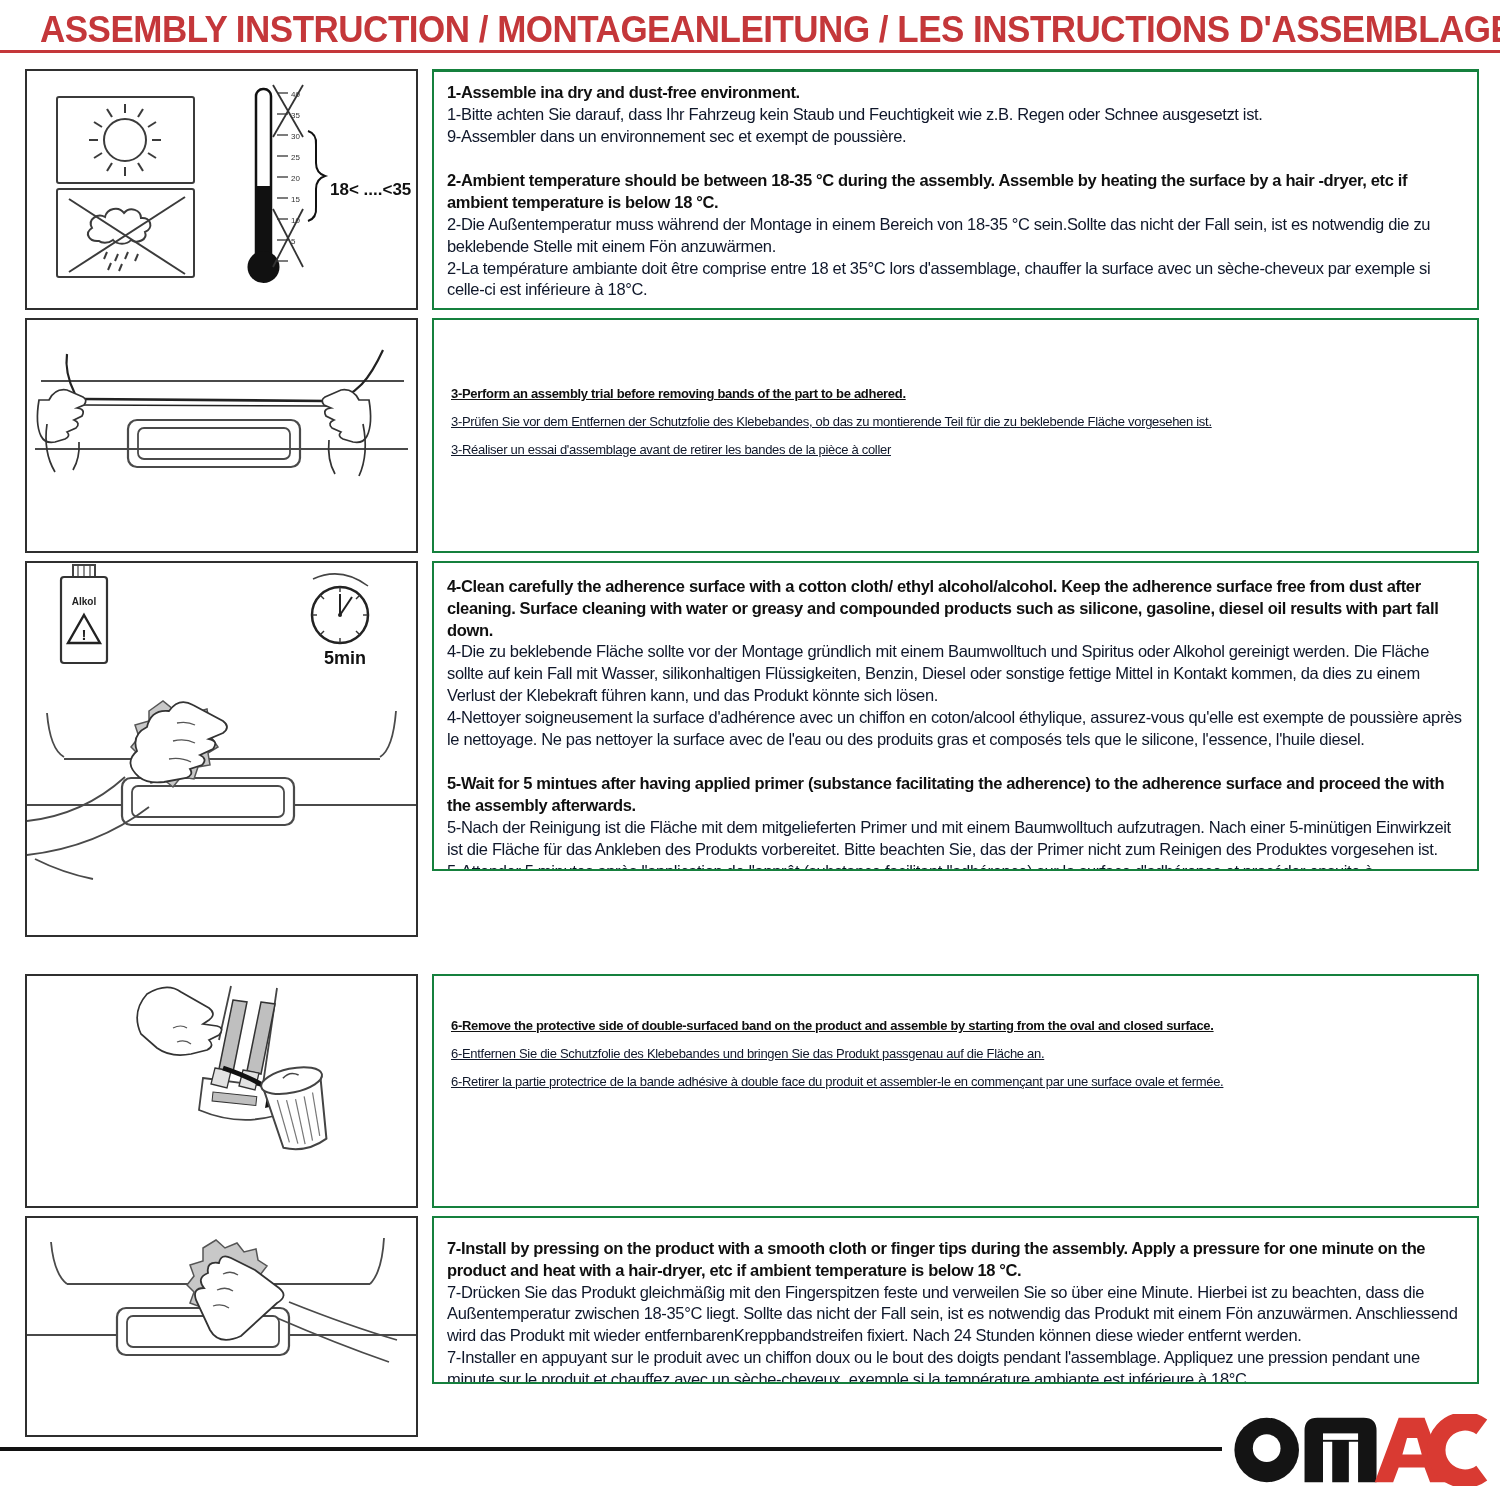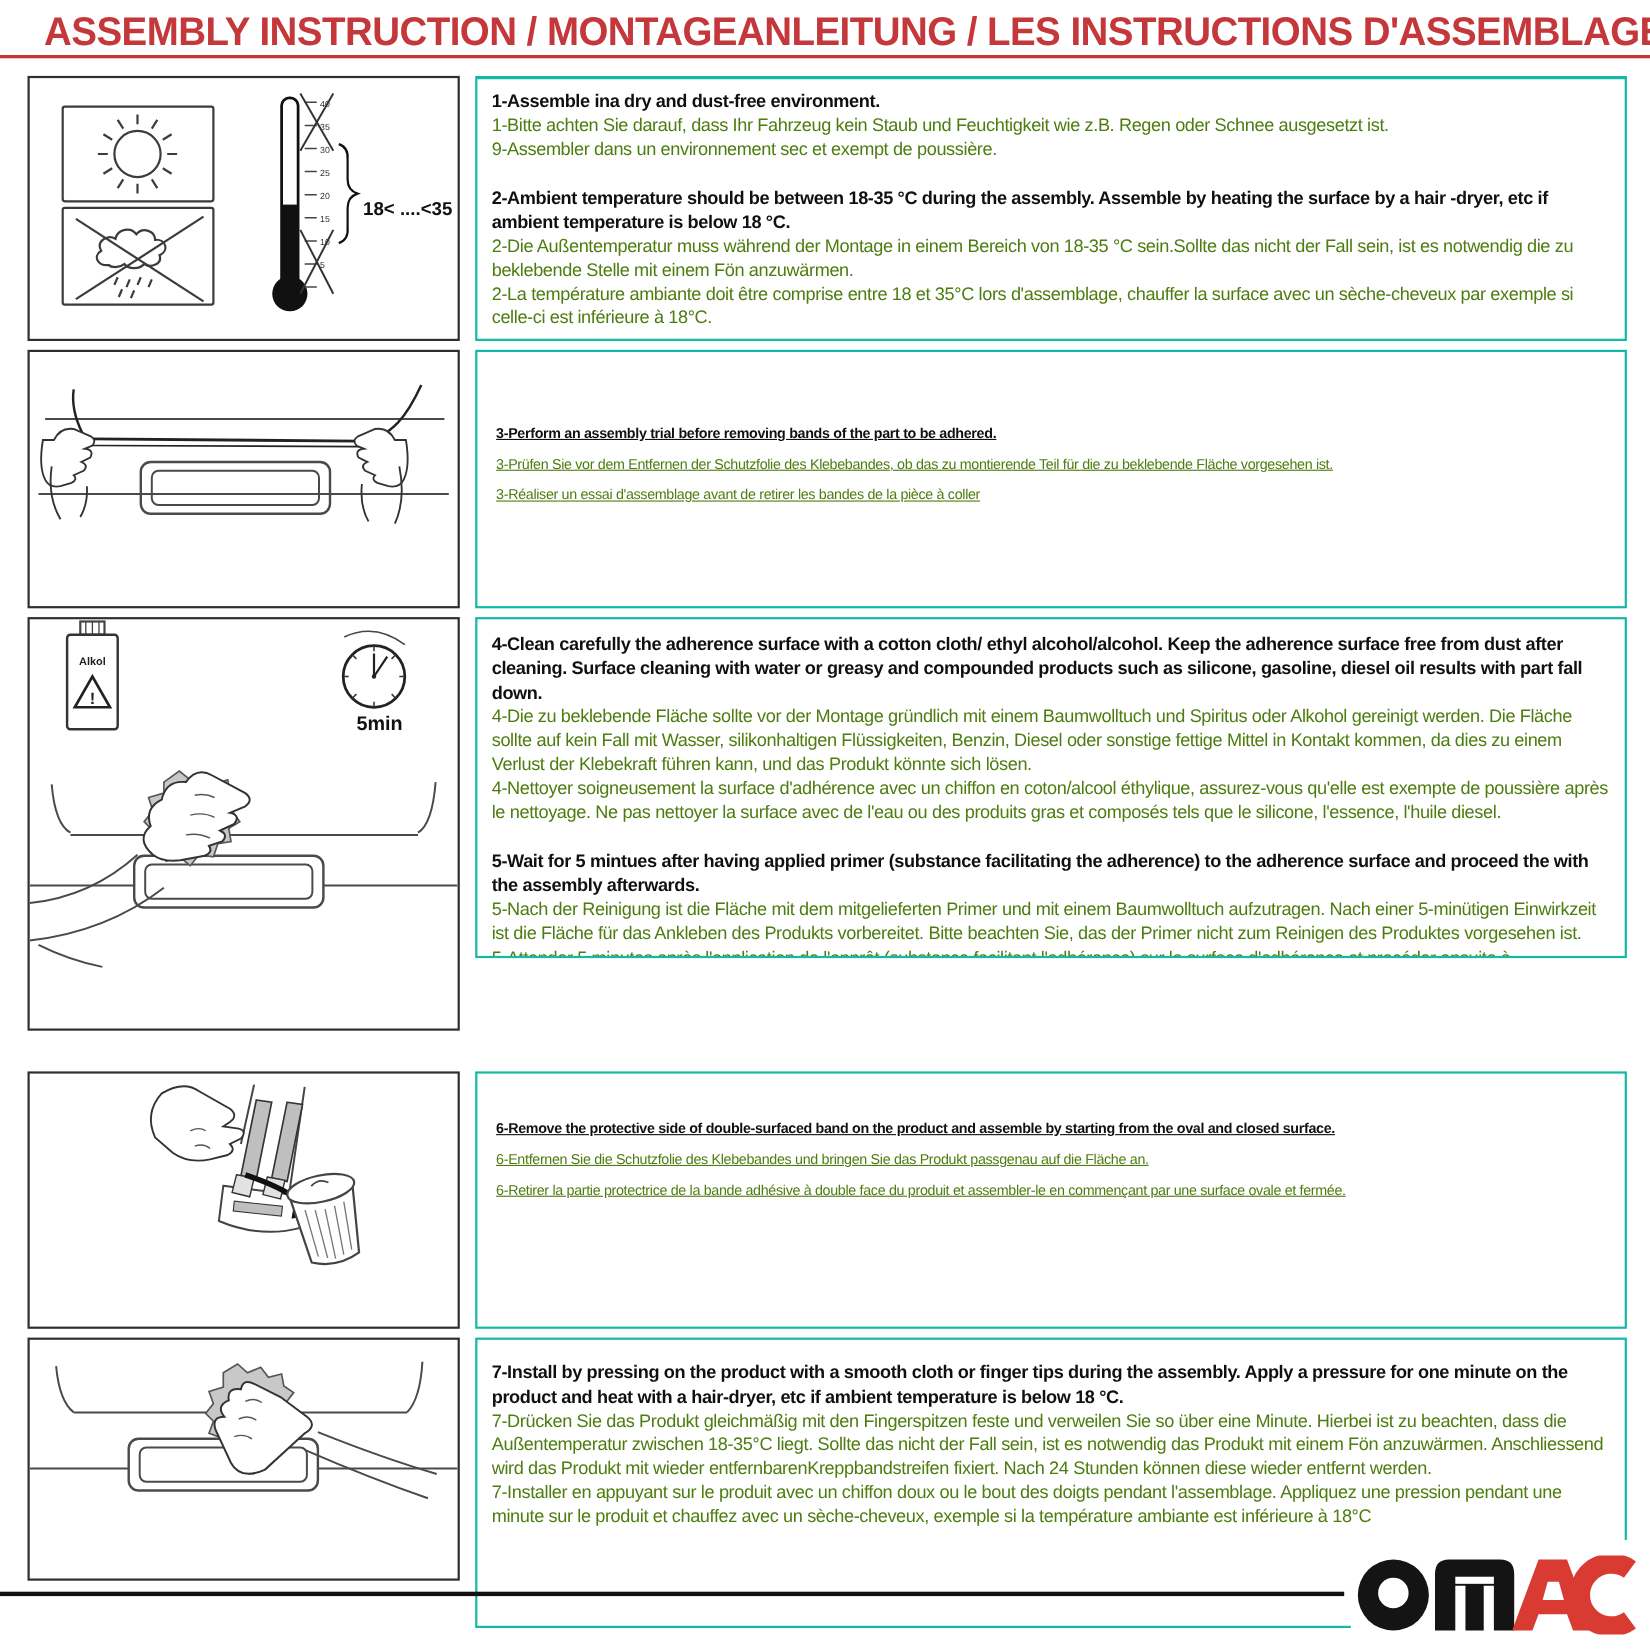--- a/index.html
+++ b/index.html
@@ -2,28 +2,28 @@
 <html><head>
 <meta charset="utf-8">
 <style>
   html,body{margin:0;padding:0;background:#fff;}
   .page{position:relative;width:1500px;height:1500px;background:#fff;overflow:hidden;
         font-family:"Liberation Sans",sans-serif;color:#1c1c1c;}
   .title{position:absolute;left:40px;top:9px;width:1430px;font-size:35px;font-weight:700;
          color:#c4373a;letter-spacing:-0.5px;white-space:nowrap;transform:scaleY(1.04);transform-origin:left top;}
   .title-rule{position:absolute;left:0;top:50px;width:1500px;height:3px;background:#c4373a;}
   .illus{position:absolute;left:25px;width:393px;border:2px solid #2f2f2f;background:#fff;box-sizing:border-box;}
-  .tbox{position:absolute;left:432px;width:1047px;border:2px solid #14b8a6;background:#fff;
+  .tbox{position:absolute;left:432px;width:1047px;border:2px solid #15803d;background:#fff;
         box-sizing:border-box;overflow:hidden;}
   .tbox p{margin:0;}
   .sm{padding:10px 13px;}
   .sm p{font-size:16.5px;line-height:21.8px;letter-spacing:-0.35px;}
   .lg p{font-size:13px;line-height:28px;letter-spacing:-0.3px;text-decoration:underline;}
   .en{font-weight:700;color:#101010;}
-  .de,.fr{font-weight:400;color:#4d7c0f;}
+  .de,.fr{font-weight:400;color:#0f172a;}
   .gap{margin-top:23px !important;}
   .pad-trial{padding:60px 17px 0 17px;}
   .pad-remove{padding:36px 17px 0 17px;}
   .bottom-rule{position:absolute;left:0;top:1447px;width:1222px;height:4px;background:#111;}
   .logo{position:absolute;left:1228px;top:1400px;width:272px;height:96px;background:#fff;}
   .logo svg{position:absolute;left:6px;top:14px;}
   .sr{position:absolute;width:1px;height:1px;overflow:hidden;clip:rect(0 0 0 0);}
   svg text{font-family:"Liberation Sans",sans-serif;}
 </style>
 </head>
@@ -256,21 +256,21 @@
         <path d="M250 100 Q310 126 362 144"></path>
         <path d="M262 84 Q322 108 370 122"></path>
       </g>
       <g>
         <path d="M176 30 l13-8 9 8 12-5 7 9 12-3 2 11 9 6-7 9 6 9-9 6 2 11-11 2-4 11-12-2-7 9-9-7-11 4-4-11-11-4 4-11-7-7 7-9-4-11 13-4 z" fill="#c8c8c8" stroke="#555" stroke-width="1.5"></path>
         <path d="M214 118 q-22 10-31-6 l-14-30 q-4-12 8-12 q-8-10 4-15 q-2-12 11-10 q2-10 12-5 l24 12 24 18 q10 8-2 15 l-36 33 z" fill="#fff" stroke="#333" stroke-width="1.8"></path>
         <path d="M196 56 q8-4 15 1 M190 72 q9-4 16 1 M186 88 q9-3 16 2" stroke="#555" stroke-width="1.3" fill="none"></path>
       </g>
     </svg>
   </div>
-  <div class="tbox sm" style="top:1216px;height:264px;padding-top:20px;">
+  <div class="tbox sm" style="top:1216px;height:168px;padding-top:20px;">
     <p class="en">7-Install by pressing on the product with a smooth cloth or finger tips during the assembly. Apply a pressure for one minute on the product and heat with a hair-dryer, etc if ambient temperature is below 18 °C.</p>
     <p class="de">7-Drücken Sie das Produkt gleichmäßig mit den Fingerspitzen feste und verweilen Sie so über eine Minute. Hierbei ist zu beachten, dass die Außentemperatur zwischen 18-35°C liegt. Sollte das nicht der Fall sein, ist es notwendig das Produkt mit einem Fön anzuwärmen. Anschliessend wird das Produkt mit wieder entfernbarenKreppbandstreifen fixiert. Nach 24 Stunden können diese wieder entfernt werden.</p>
     <p class="fr">7-Installer en appuyant sur le produit avec un chiffon doux ou le bout des doigts pendant l'assemblage. Appliquez une pression pendant une minute sur le produit et chauffez avec un sèche-cheveux, exemple si la température ambiante est inférieure à 18°C</p>
   </div>
 
   <div class="bottom-rule"></div>
 
   <div class="logo">
     <span class="sr">OMAC</span>
     <svg width="262" height="72" viewBox="0 0 283 78">

